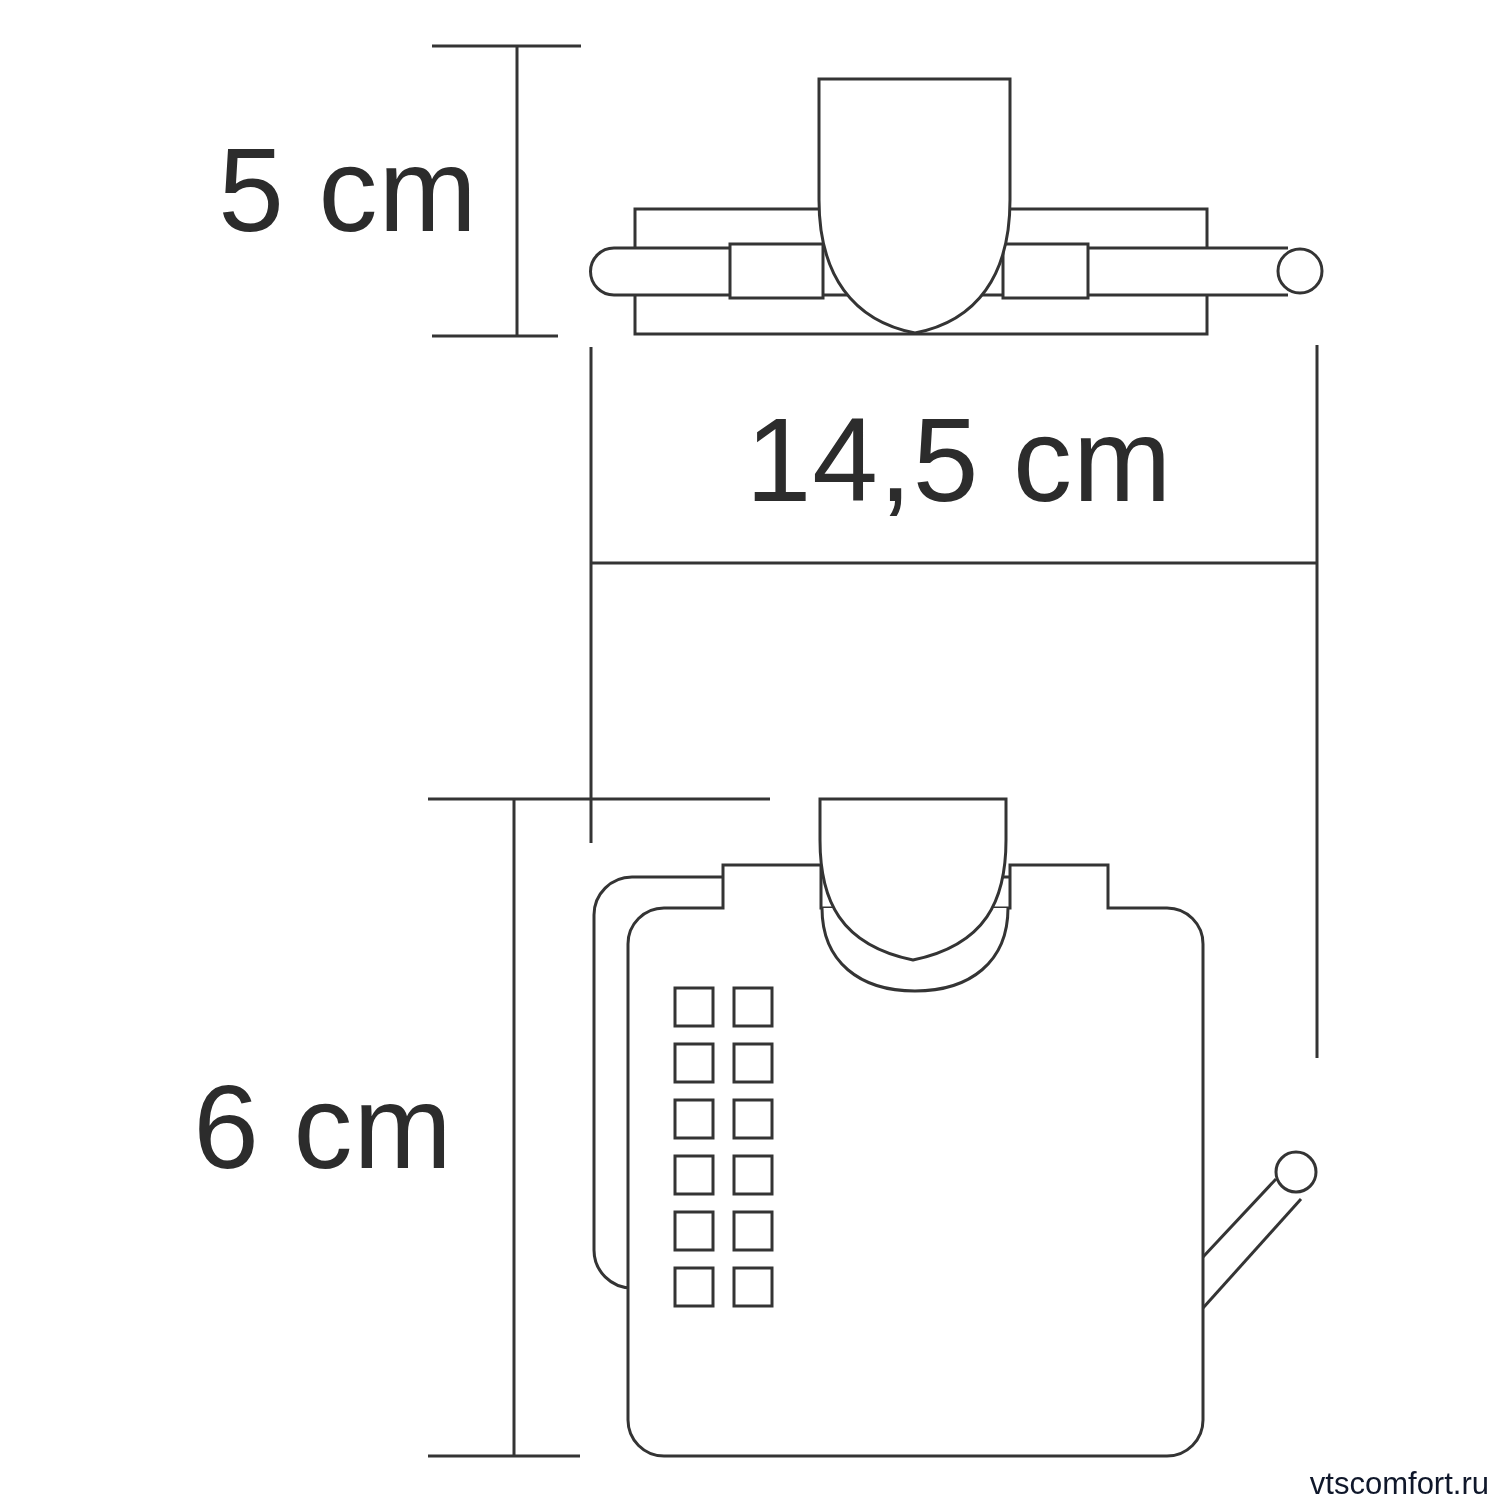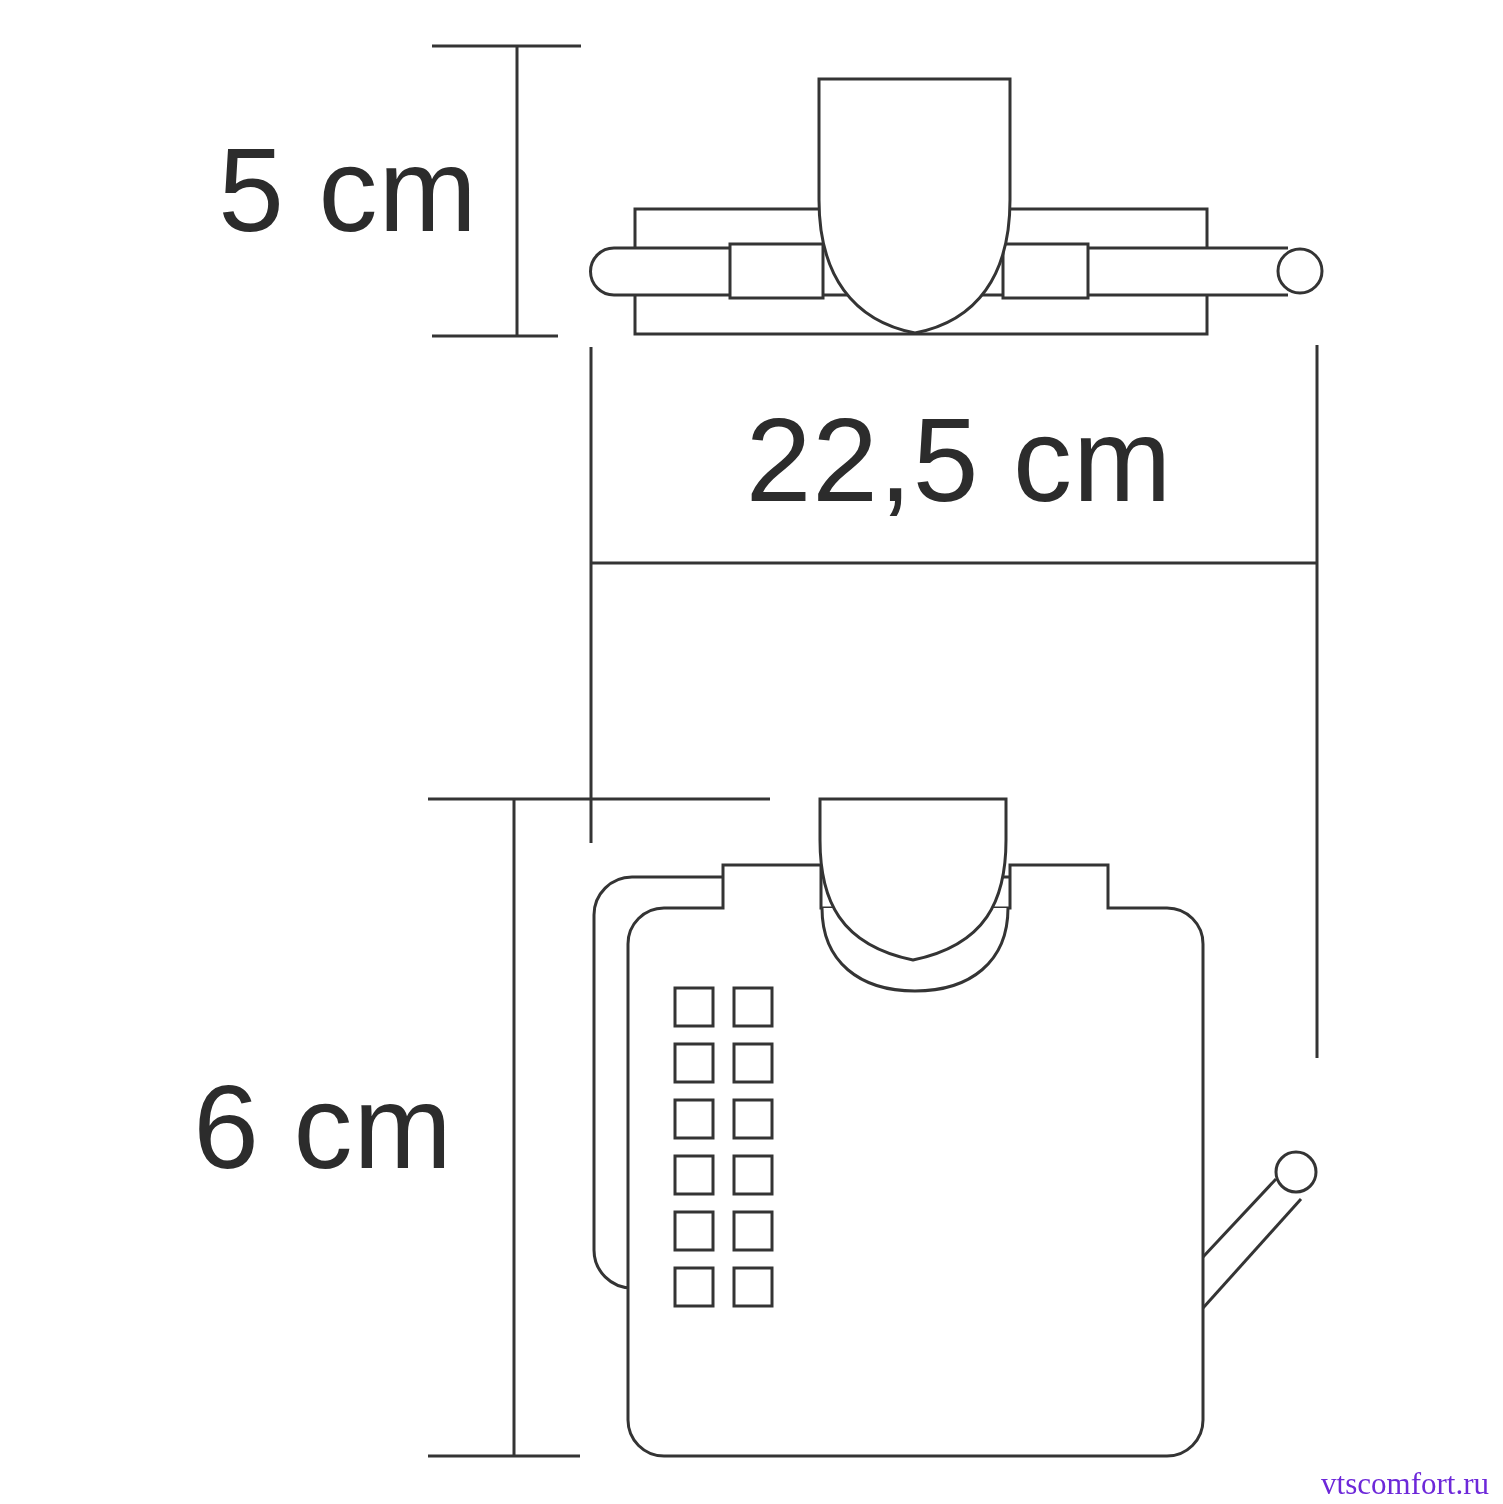--- a/index.html
+++ b/index.html
@@ -29,22 +29,22 @@
     line-height: 1;
     color: #2c2c2c;
     white-space: nowrap;
     letter-spacing: 1px;
   }
   .watermark {
     position: absolute;
     right: 14px;
     bottom: 2px;
     font-size: 31px;
-    color: #6d28d9;
-    font-family: Liberation Serif, serif;
+    color: #0f172a;
+    font-family: Liberation Sans, sans-serif;
     white-space: nowrap;
   }
 </style>
 </head>
 <body>
 
 <div id="stage">
 
   <svg id="drawing" viewBox="0 0 1503 1504" xmlns="http://www.w3.org/2000/svg" fill="none" stroke="#343434" stroke-width="3" stroke-linecap="butt" stroke-linejoin="miter">
 
@@ -106,19 +106,19 @@
         <rect x="675" y="1268" width="38" height="38"></rect>
         <rect x="734" y="1268" width="38" height="38"></rect>
       </g>
 
       <circle cx="1296" cy="1172" r="20" fill="#ffffff"></circle>
     </g>
   </svg>
 
   <div class="dim-label" style="left:348px; top:190px;">5 cm</div>
 
-  <div class="dim-label" style="left:959px; top:460px;">22,5 cm</div>
+  <div class="dim-label" style="left:959px; top:460px;">14,5 cm</div>
 
   <div class="dim-label" style="left:323px; top:1127px;">6 cm</div>
 
   <div class="watermark">vtscomfort.ru</div>
 
 </div>
 
 </body></html>

